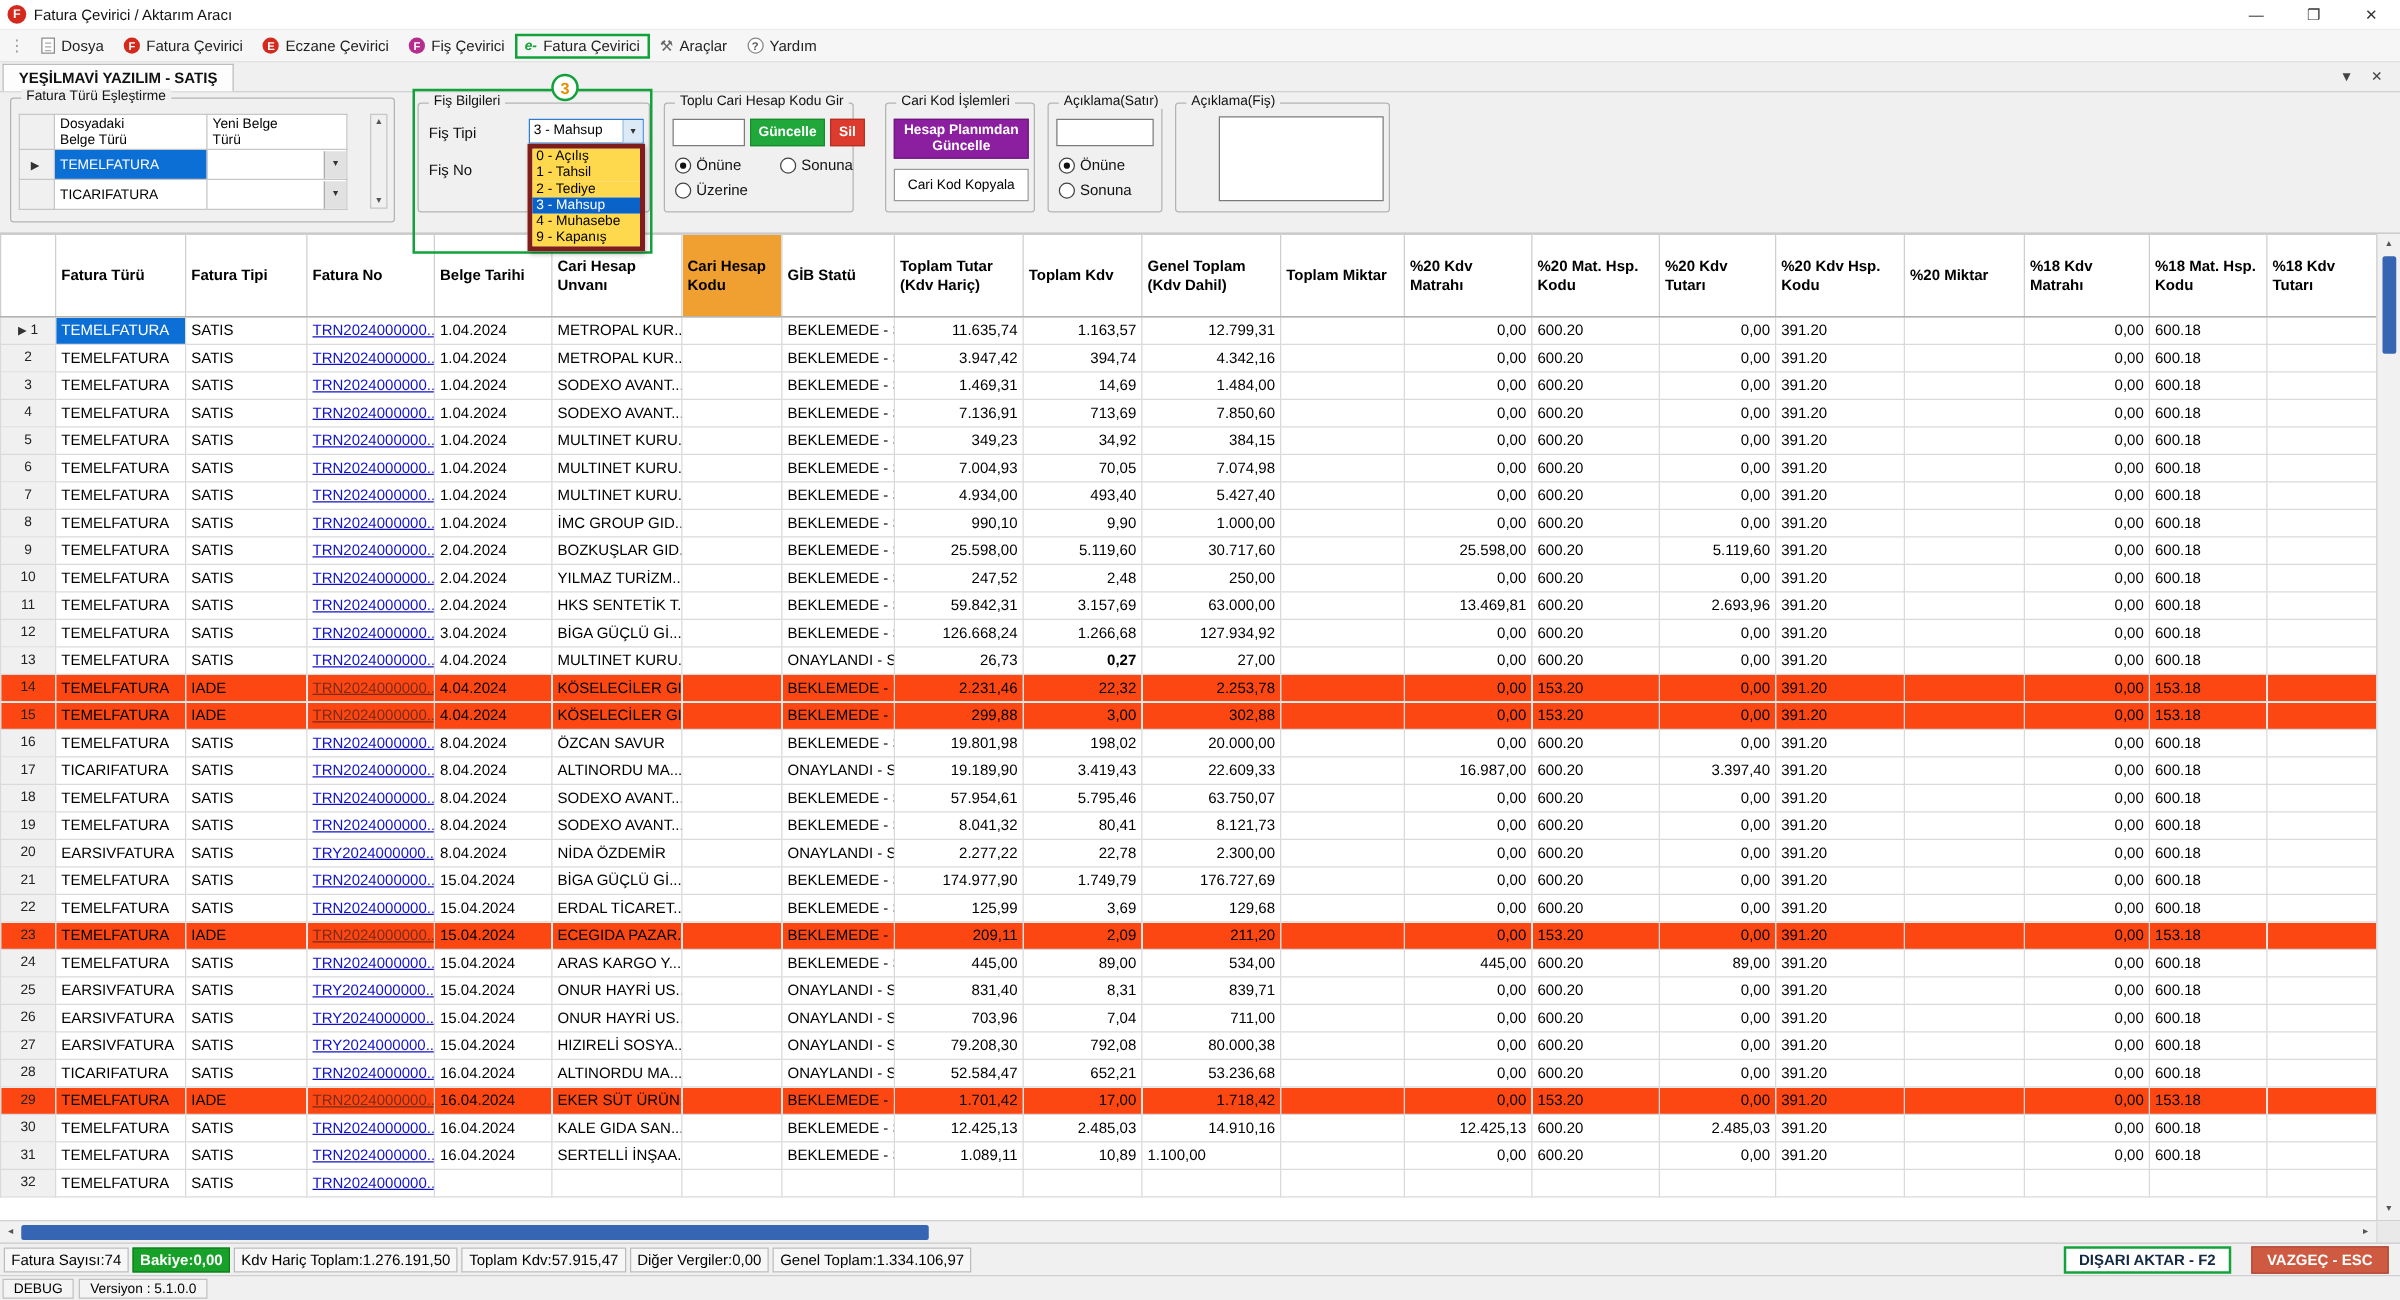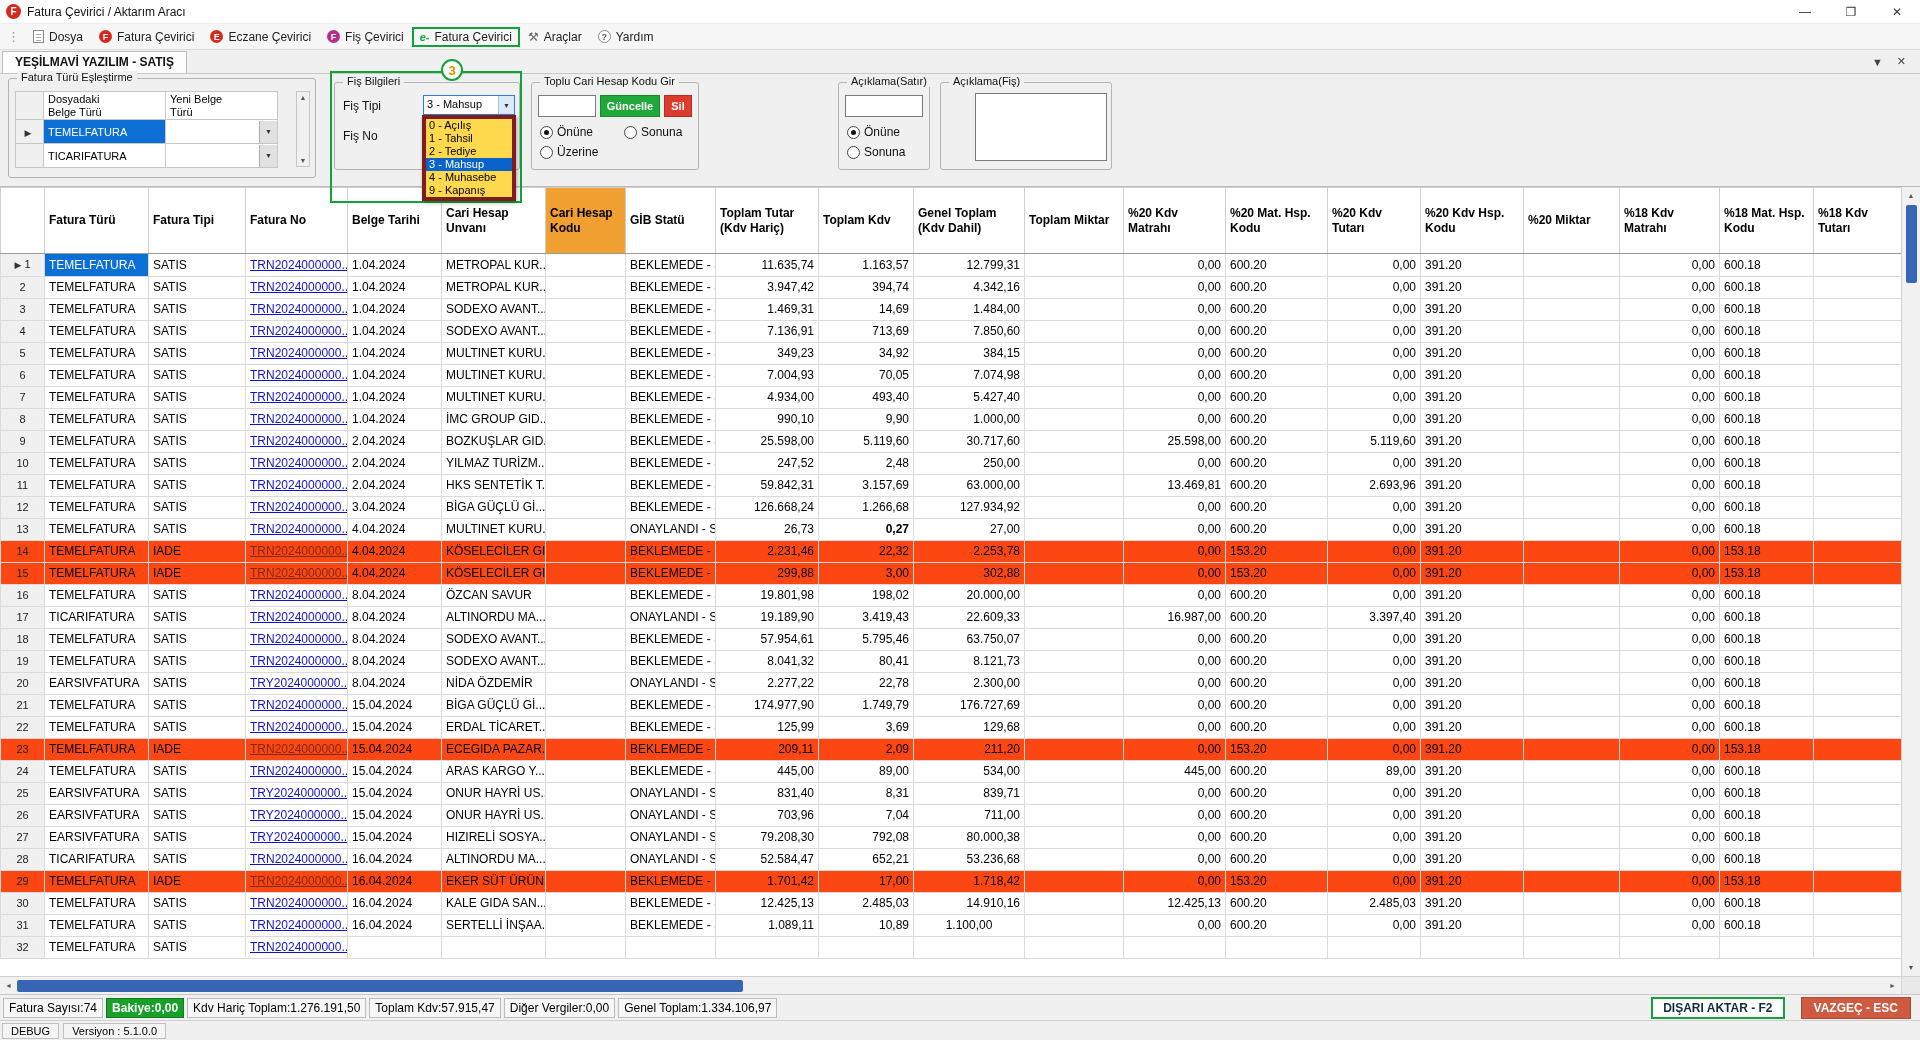--- a/index.html
+++ b/index.html
@@ -208,39 +208,44 @@
       <span class="gb-label">Fiş Bilgileri</span>
       <span class="plabel" style="left:8px;top:16px">Fiş Tipi</span>
       <div class="combo" style="left:88px;top:12px;width:92px;height:20px">
         <span class="combo-text">3 - Mahsup</span>
         <span class="combo-btn">▼</span>
       </div>
       <span class="plabel" style="left:8px;top:46px">Fiş No</span>
       <input class="tinput" style="left: 88px; top: 42px; width: 92px; height: 20px;">
     </div>
 
-    <div class="gb" style="left:531px;top:8px;width:168px;height:88px">
+    <div class="gb" style="left:531px;top:8px;width:152px;height:88px">
       <span class="gb-label">Toplu Cari Hesap Kodu Gir</span>
       <input class="tinput" style="left: 6px; top: 12px; width: 58px; height: 22px;" value="">
       <div class="pbtn green" style="left:68px;top:12px;width:60px;height:22px">Güncelle</div>
       <div class="pbtn red" style="left:132px;top:12px;width:28px;height:22px">Sil</div>
       <div class="radio checked" style="left:8px;top:42px">
         <span class="rdot"></span>
         <span>Önüne</span>
       </div>
       <div class="radio" style="left:92px;top:42px">
         <span class="rdot"></span>
         <span>Sonuna</span>
       </div>
       <div class="radio" style="left:8px;top:62px">
         <span class="rdot"></span>
         <span>Üzerine</span>
       </div>
     </div>
 
+    <div class="gb" style="left:708px;top:8px;width:120px;height:88px">
+      <span class="gb-label">Cari Kod İşlemleri</span>
+      <div class="pbtn purple" style="left:6px;top:12px;width:108px;height:32px">Hesap Planımdan Güncelle</div>
+      <div class="pbtn" style="left:6px;top:52px;width:108px;height:26px">Cari Kod Kopyala</div>
+    </div>
 
     <div class="gb" style="left:838px;top:8px;width:92px;height:88px">
       <span class="gb-label">Açıklama(Satır)</span>
       <input class="tinput" style="left: 6px; top: 12px; width: 78px; height: 22px;" value="">
       <div class="radio checked" style="left:8px;top:42px">
         <span class="rdot"></span>
         <span>Önüne</span>
       </div>
       <div class="radio" style="left:8px;top:62px">
         <span class="rdot"></span>
@@ -967,21 +972,21 @@
             <td class="sel" style="text-align: center;">31</td>
             <td style="text-align: left;">TEMELFATURA</td>
             <td style="text-align: left;">SATIS</td>
             <td style="text-align: left;"><span class="grid-link">TRN2024000000...</span></td>
             <td style="text-align: left;">16.04.2024</td>
             <td style="text-align: left;">SERTELLİ İNŞAA...</td>
             <td style="text-align: left;"></td>
             <td style="text-align: left;">BEKLEMEDE - SA...</td>
             <td style="text-align: right;">1.089,11</td>
             <td style="text-align: right;">10,89</td>
-            <td style="text-align: center;">1.100,00</td>
+            <td style="text-align: left;">1.100,00</td>
             <td style="text-align: right;"></td>
             <td style="text-align: right;">0,00</td>
             <td style="text-align: left;">600.20</td>
             <td style="text-align: right;">0,00</td>
             <td style="text-align: left;">391.20</td>
             <td style="text-align: right;"></td>
             <td style="text-align: right;">0,00</td>
             <td style="text-align: left;">600.18</td>
             <td style="text-align: right;"></td>
           </tr>

